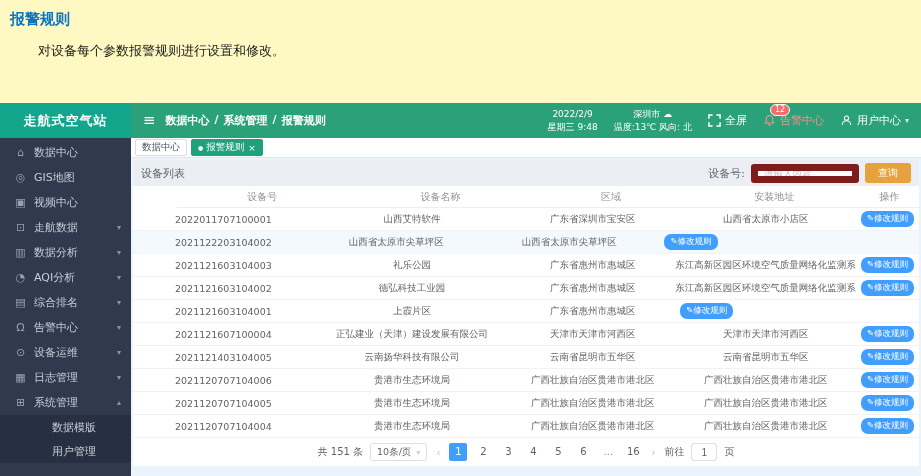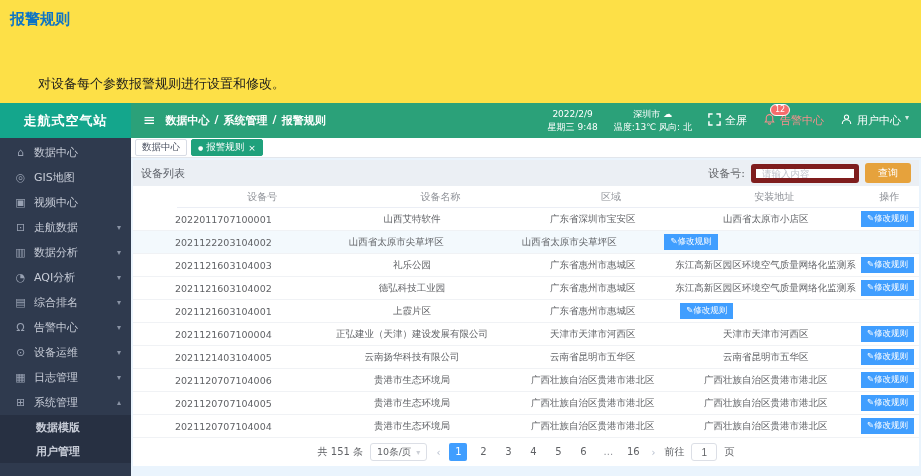--- a/index.html
+++ b/index.html
@@ -1,78 +1,78 @@
 <!DOCTYPE html>
 <html><head>
 <meta charset="utf-8">
 <style>
   * { margin:0; padding:0; box-sizing:border-box; }
   body { background:#fff; font-family:"DejaVu Sans","Liberation Sans",sans-serif; }
-  .screen { position:relative; width:921px; height:476px; background:#fde047; overflow:hidden; }
+  .screen { position:relative; width:921px; height:476px; background:#fef9c3; overflow:hidden; }
 
   
   .doc-title { position:absolute; top:10px; left:10px; font-size:15px; font-weight:bold; color:#0d74c5; }
-  .doc-desc  { position:absolute; top:75px; left:38px; font-size:13px; color:#1b1b1b; }
+  .doc-desc  { position:absolute; top:42px; left:38px; font-size:13px; color:#1b1b1b; }
 
   
   .app { position:absolute; top:103px; left:0; width:921px; height:373px; }
   .app-header { height:35px; display:flex; }
   .logo { width:131px; background:#14a68c; color:#fff; font-size:13px; font-weight:bold;
           display:flex; align-items:center; justify-content:center; letter-spacing:1px; }
   .topbar { flex:1; background:#2ba179; display:flex; align-items:center; color:#fff;
             padding:0 12px; gap:10px; }
   .hamburger { font-size:15px; line-height:1; cursor:pointer; }
   .breadcrumb { font-size:11px; font-weight:bold; display:flex; gap:5px; }
   .breadcrumb .bc-item { cursor:pointer; }
   .top-right { margin-left:auto; display:flex; align-items:center; gap:16px; }
   .twoline { font-size:9px; text-align:center; line-height:1.4; }
-  .hbtn { display:flex; align-items:flex-start; gap:4px; font-size:11px; cursor:pointer; }
+  .hbtn { display:flex; align-items:center; gap:4px; font-size:11px; cursor:pointer; }
   .alarm { color:#f8908d; position:relative; }
   .badge { position:absolute; top:-9px; left:7px; background:#f56c6c; color:#fff; font-size:8px;
            padding:0 4px; line-height:10px; border-radius:7px; border:1px solid #ffffff; }
   .caret { font-size:8px; opacity:.8; }
 
   
   .app-body { display:flex; height:338px; }
   .sidebar { width:131px; background:#2f3a4e; padding-top:2px; flex-shrink:0; }
   .menu-item { height:25px; display:flex; align-items:center; padding:0 10px 0 14px;
                color:#c7ccd7; font-size:11px; gap:7px; cursor:pointer; }
   .menu-item .mi-icon { width:13px; font-size:11px; color:#98a1b2; text-align:center; }
   .menu-item .chev { margin-left:auto; font-size:8px; color:#8a93a5; }
   .submenu { background:#273042; }
-  .submenu .menu-item { padding-left:36px; height:24px;font-weight:bold; }
+  .submenu .menu-item { padding-left:52px; height:24px; }
 
   .content { flex:1; background:#eaf4fd; display:flex; flex-direction:column; min-width:0; }
   .tabbar { height:20px; background:#fff; border-bottom:1px solid #e2e6ec; display:flex;
             align-items:center; gap:4px; padding:0 0 0 4px; }
   .tab { font-size:9.5px; padding:1px 6px; border:1px solid #d8dce5; color:#495060; background:#fff;
          border-radius:2px; display:flex; align-items:center; gap:3px; cursor:pointer; }
   .tab.active { background:#1fa17c; border-color:#1fa17c; color:#fff; }
   .tab .dot { font-size:6px; line-height:1; }
   .tab .close { font-size:9px; margin-left:1px; }
 
   .card { margin:2px 2px 0 2px; background:#fff; display:flex; flex-direction:column; }
   .card-header { height:26px; background:#ebeff4; display:flex; align-items:center; padding:0 8px; }
   .card-title { font-size:11px; color:#5a5e66; }
   .search { margin-left:auto; display:flex; align-items:center; gap:6px; }
   .search-label { font-size:11px; color:#606266; }
-  .search input { width:108px; height:19px; border:5px solid #7f1d1d; border-radius:3px;
+  .search input { width:108px; height:19px; border:7px solid #7f1d1d; border-radius:3px;
                   font-size:9.5px; padding:0 6px; color:#606266; outline:none; }
   .search input::placeholder { color:#c0c4cc; }
   .btn-query { background:#e6a23c; color:#fff; border:none; border-radius:3px; font-size:10px;
                height:20px; padding:0 13px; cursor:pointer; }
 
   .thead { display:flex; height:22px; align-items:center; border-bottom:1px solid #ebeef5;margin-left:44px; }
   .thead .cell { font-size:10px; color:#909399; }
   .cell { text-align:center; overflow:hidden; white-space:nowrap; }
   .c1{width:23%} .c2{width:25%} .c3{width:21%} .c4{width:23%} .c5{width:8%}
   .row { display:flex; height:23px; align-items:center; border-bottom:1px solid #f0f2f5; }
   .row .cell { font-size:9.5px; color:#606266; }
   .row.hl { background:#f3f9fd; }
-  .btn-edit { background:#409eff; border:none; color:#fff; font-size:8.5px; border-radius:0;
+  .btn-edit { background:#409eff; border:none; color:#fff; font-size:8.5px; border-radius:7px;
               padding:2px 6px; white-space:nowrap; cursor:pointer; }
 
   .pagination { height:28px; display:flex; align-items:center; justify-content:center; gap:7px;
                 font-size:10px; color:#606266; }
   .psize { border:1px solid #dcdfe6; border-radius:3px; height:18px; display:flex;
            align-items:center; padding:8px 6px; gap:5px; color:#606266; font-size:9.5px; cursor:pointer; }
   .psize .caret { color:#c0c4cc; }
   .parrow { color:#b4bccc; padding:0 2px; cursor:pointer; }
   .pnum { min-width:18px; height:18px; line-height:18px; text-align:center; cursor:pointer; }
   .pnum.active { background:#409eff; color:#fff; border-radius:2px; }

